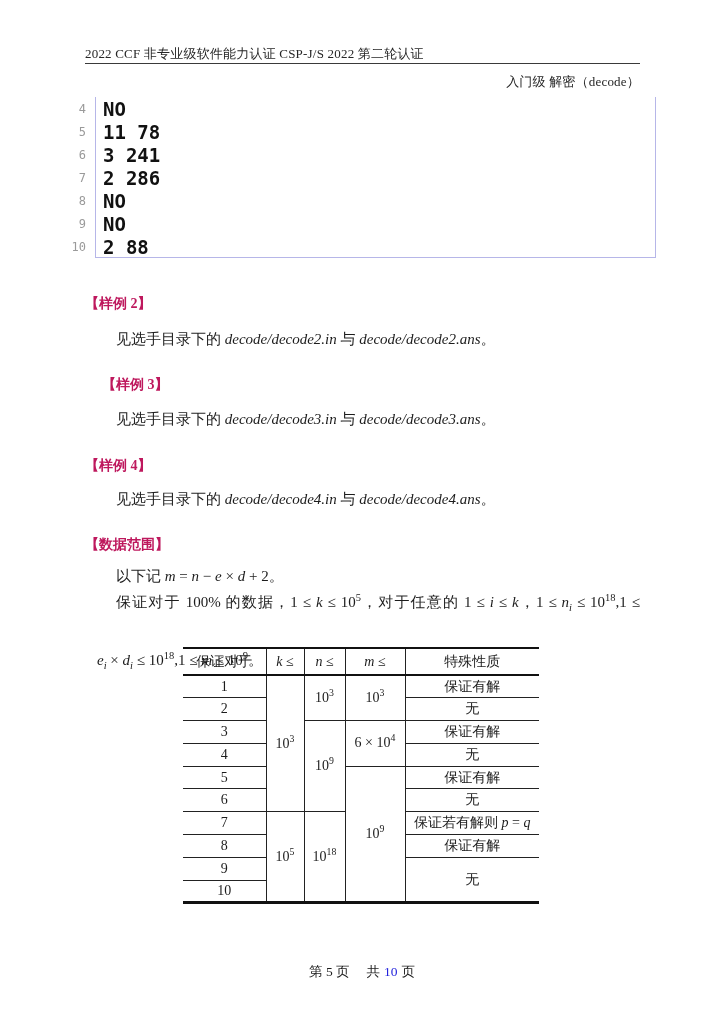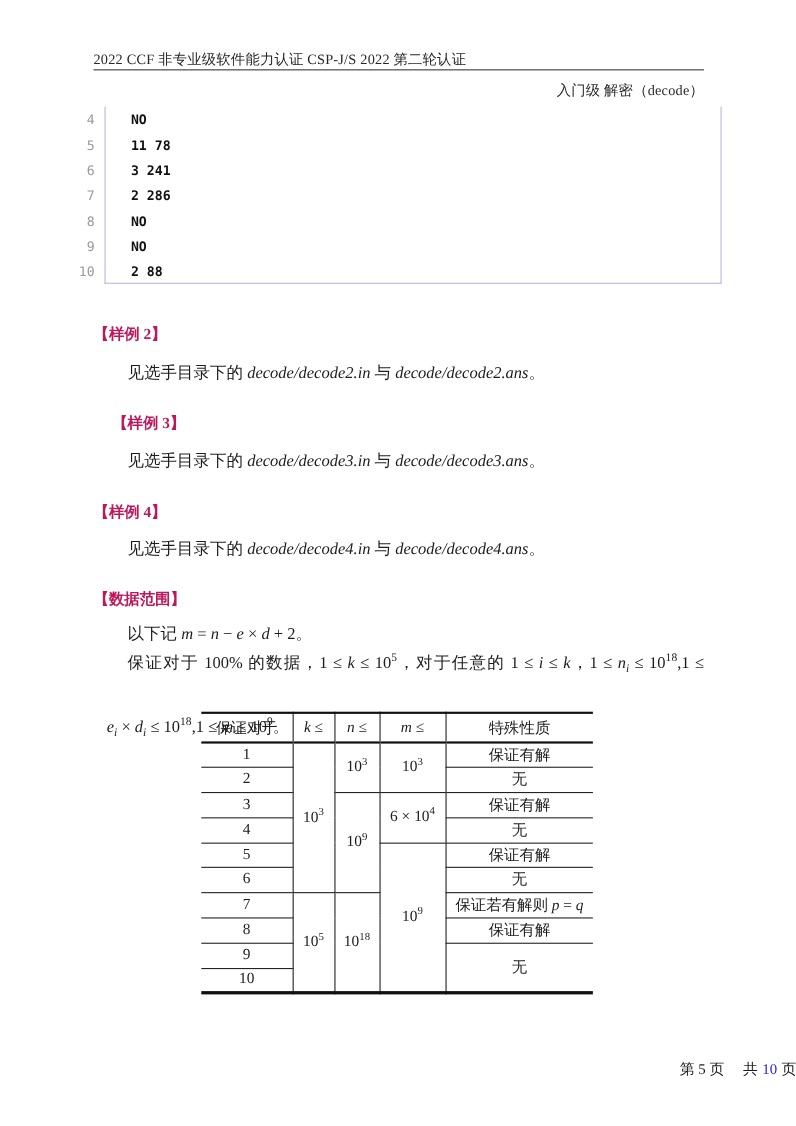--- a/index.html
+++ b/index.html
@@ -30,23 +30,23 @@
     pointer-events: none;
   }
   .codelines { left: 55px; top: 97px; width: 600px; }
   .code-row { display: flex; height: 23px; align-items: center; }
   .code-no {
     width: 33px; text-align: right; padding-right: 2px;
     font-family: "DejaVu Sans Mono", monospace;
     font-size: 12px; color: #9a9a9a;
   }
   .code-tx {
-    margin-left: 31px;
+    margin-left: 15px;
     font-family: "DejaVu Sans Mono", monospace;
-    font-size: 12px; font-weight: 600; color: #111;
+    font-size: 19px; font-weight: 600; color: #111;
     white-space: pre;
   }
 
   
   .sec-h { font-size: 14px; font-weight: bold; color: #be185d; }
   .par   { font-size: 15px; color: #1c1c1c; }
   .mi    { font-style: italic; font-family: "Liberation Serif", "DejaVu Serif", serif; }
   sup, sub { font-size: 0.7em; line-height: 0; }
   .jline { width: 524px; text-align: justify; text-align-last: justify; }
 
@@ -68,21 +68,21 @@
     color: #1c1c1c;
   }
   .ctable th { height: 27px; border-bottom: 2px solid #111; border-top: none; }
   .ctable td { height: 22.8px; }
   .ctable .col-0 { border-left: none !important; }
   .ctable .col-4 { border-right: none !important; }
 
   
   .footer {
     left: 0; top: 963px; width: 724px;
-    display: flex; justify-content: flex-end; align-items: baseline;
+    display: flex; justify-content: center; align-items: baseline;
     gap: 17px; font-size: 13.5px; color: #1c1c1c;
   }
   .ft-num-link { margin: 0 4px; }
 </style>
 </head>
 <body>
 
 <div class="page">
 
   <div class="abs hdr-text hdr-left">2022 CCF 非专业级软件能力认证 CSP-J/S 2022 第二轮认证</div>

